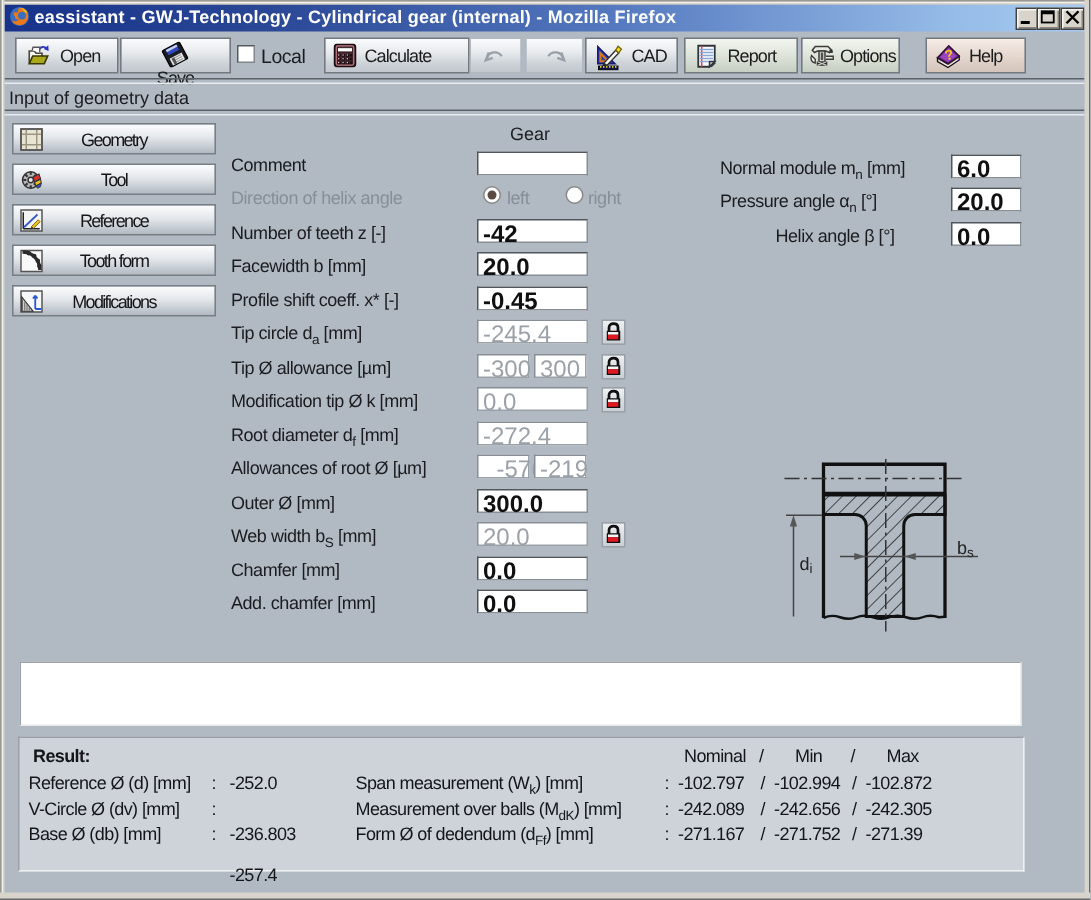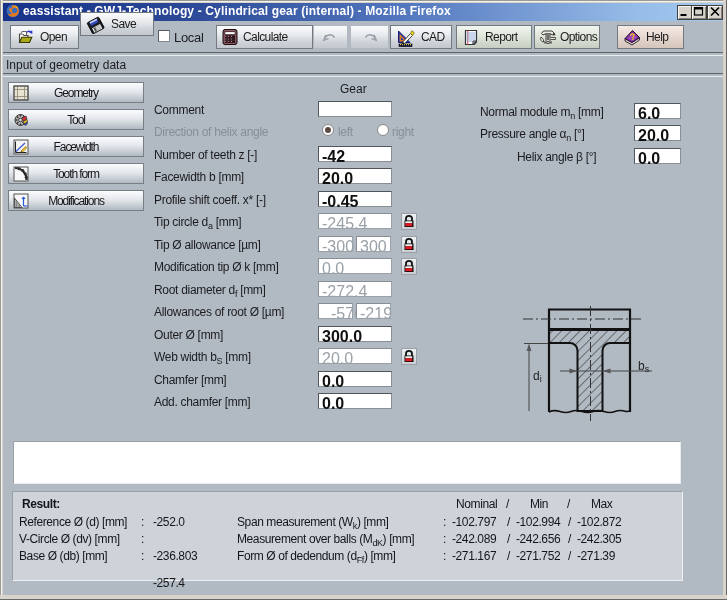--- a/index.html
+++ b/index.html
@@ -70,21 +70,21 @@
   <div class="abs btn" style="left:10px;top:25px;width:67px;">
       <svg width="19" height="19" viewBox="0 0 19 19">
         <path d="M10 5 C11 3 13.5 2.6 15 4.4" fill="none" stroke="#2a35c8" stroke-width="1.3"></path>
         <path d="M16.2 2.2 L16.4 6 L13.2 4.6 Z" fill="#2a35c8"></path>
         <path d="M3.5 14.5 L3.5 6 L7 6 L8 7.5 L12 7.5 L12 9.5" fill="#f8f8f4" stroke="#4a4a40" stroke-width="1.1"></path>
         <path d="M5.5 5.5 L6 3.5 L10.5 3.5 L10.5 7 " fill="#fcfcfc" stroke="#555" stroke-width="0.9"></path>
         <path d="M3.5 14.5 L5.8 9.3 L15.8 9.3 L13.5 14.5 Z" fill="#a8a818" stroke="#383800" stroke-width="1.1"></path>
       </svg>
       <span class="lbl">Open</span>
     </div>
-  <div class="abs btn" style="left:80px;top:12px;width:72px;">
+  <div class="abs btn" style="left:80px;top:25px;width:72px;flex-direction:column;">
       <svg width="20" height="19" viewBox="0 0 20 19">
         <g transform="rotate(-28 10 10)">
           <rect x="3" y="4" width="13" height="12.5" rx="1" fill="#1c1c24" stroke="#000" stroke-width="0.8"></rect>
           <rect x="5.5" y="4.6" width="8" height="4" fill="#3048c0"></rect>
           <rect x="5.5" y="4.6" width="8" height="1.6" fill="#c8d0f0"></rect>
           <rect x="5" y="11" width="9" height="5" fill="#e8e8e8"></rect>
           <path d="M6 12 L13 12 M6 13.5 L13 13.5 M6 15 L13 15" stroke="#9a9a9a" stroke-width="0.7"></path>
           <rect x="6.2" y="11.5" width="2" height="4.5" fill="#555"></rect>
         </g>
       </svg>
@@ -205,21 +205,21 @@
       <span class="txt">Tool</span>
     </div>
   <div class="abs sbtn" style="top:136px;">
       <svg class="ic" width="16" height="16" viewBox="0 0 16 16">
         <rect x="1" y="1" width="14" height="14" fill="#f4f4f4" stroke="#555"></rect>
         <path d="M2.5 13.5 L2.5 2.5 M2.5 13.5 L13.5 13.5" stroke="#222" stroke-width="1"></path>
         <path d="M3 12.5 L12 4" stroke="#3858c8" stroke-width="1.2"></path>
         <path d="M8 12 L12.5 7.5 L13.8 8.8 L9.3 13.3 Z" fill="#f0c020" stroke="#806000" stroke-width="0.6"></path>
         <path d="M8 12 L9.3 13.3 L7.2 14 Z" fill="#303030"></path>
       </svg>
-      <span class="txt">Facewidth</span>
+      <span class="txt">Reference</span>
     </div>
   <div class="abs sbtn" style="top:190px;">
       <svg class="ic" width="16" height="16" viewBox="0 0 16 16">
         <rect x="1" y="1" width="14" height="14" fill="#f8f8f8" stroke="#555"></rect>
         <path d="M1.5 14.5 L9 14.5 L1.5 5 Z" fill="#d0d0d0" stroke="#333" stroke-width="0.8"></path>
         <path d="M2 14 L2 7 M3.5 14 L3.5 8.5 M5 14 L5 10 M6.5 14 L6.5 12" stroke="#666" stroke-width="0.7"></path>
         <path d="M10.5 13 L10.5 4 M10.5 4 L9 6 M10.5 4 L12 6" stroke="#2858d8" stroke-width="1.2" fill="none"></path>
         <path d="M10.5 13 L14.5 13" stroke="#2858d8" stroke-width="1.2"></path>
       </svg>
       <span class="txt">Modifications</span>

